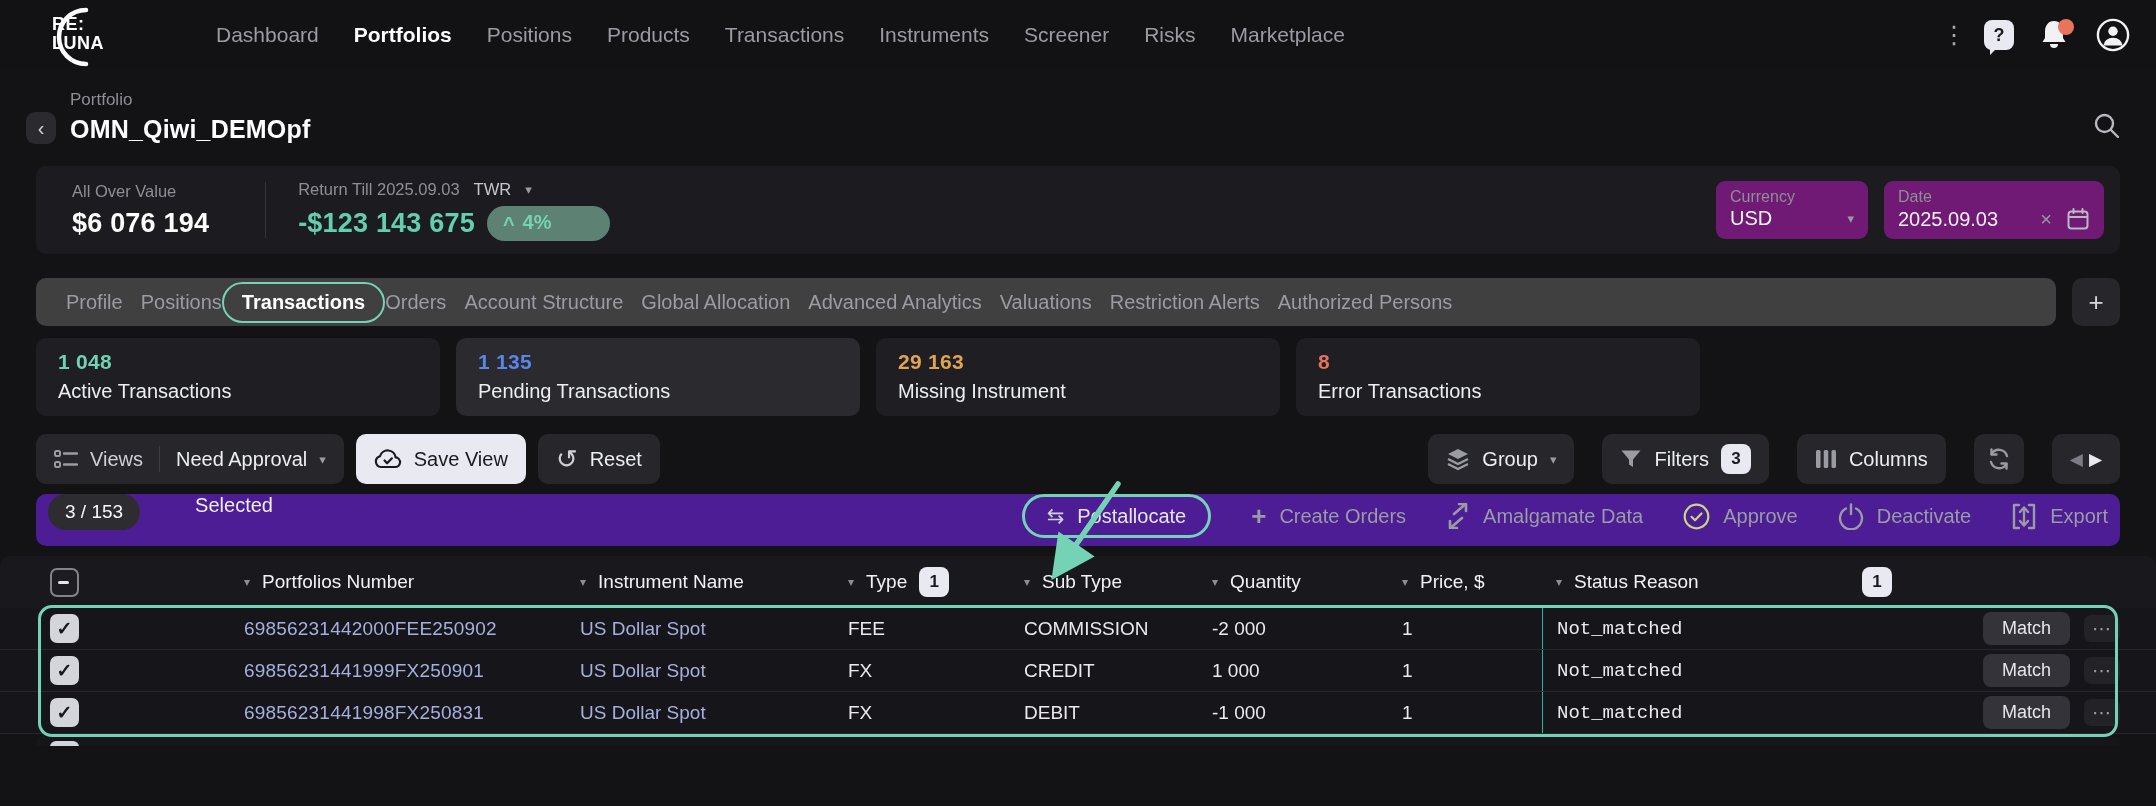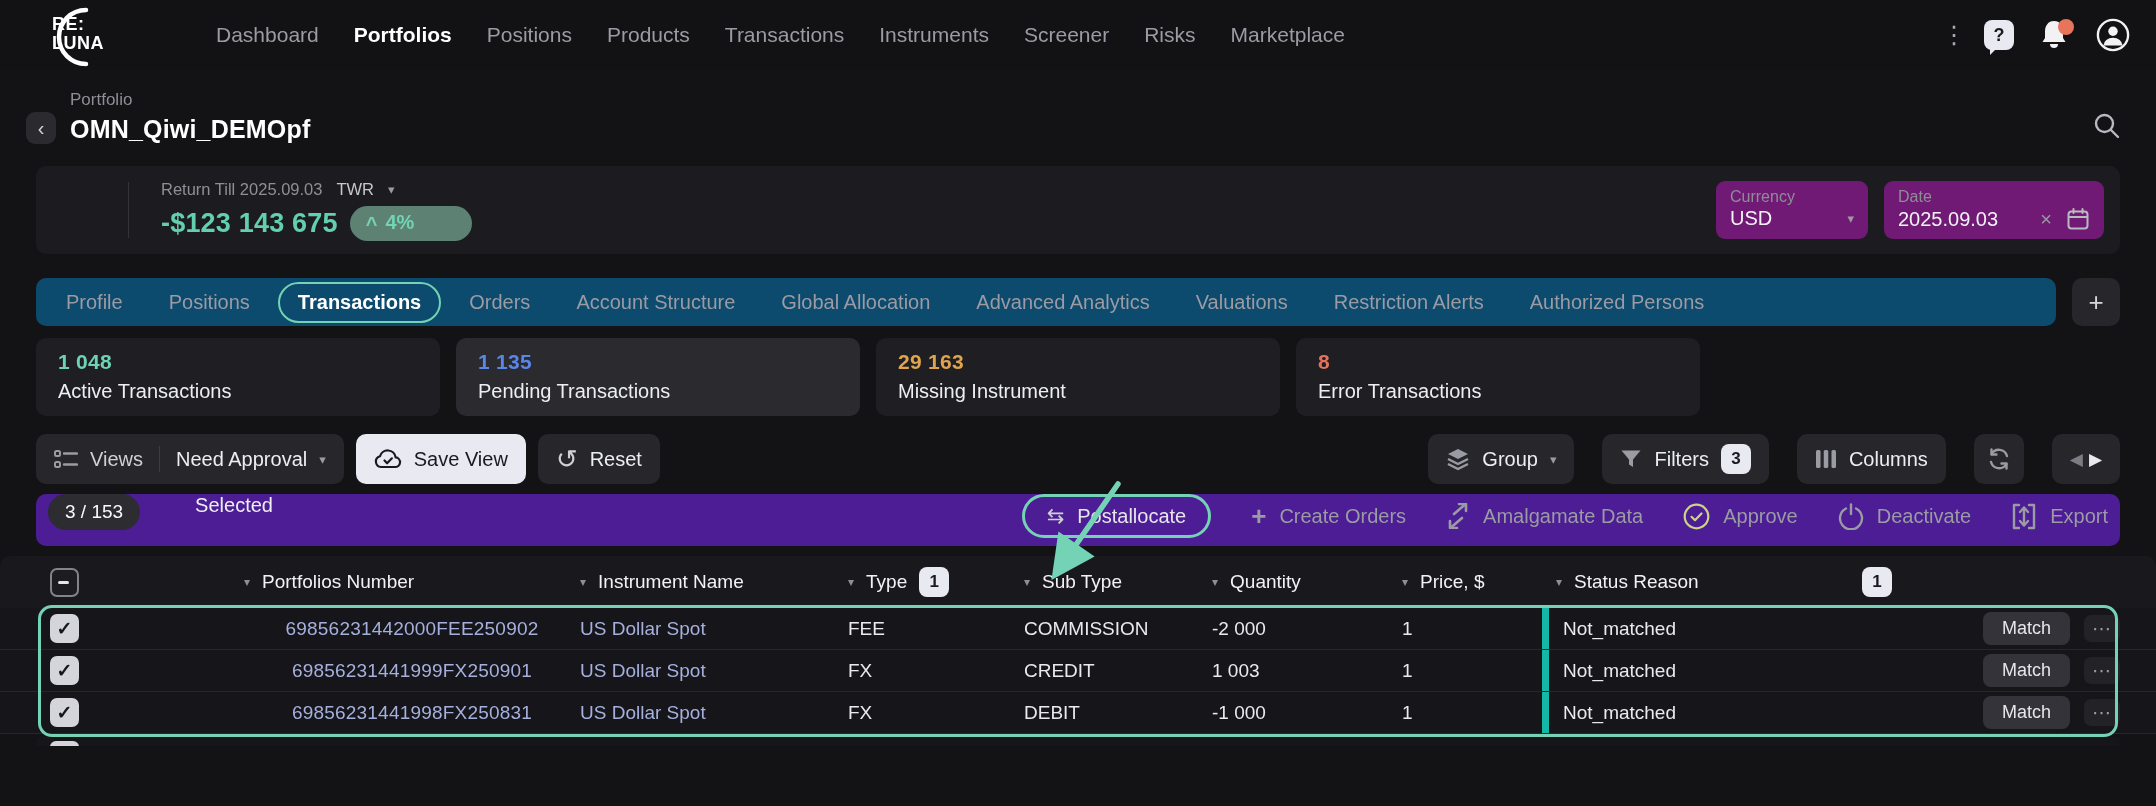--- a/index.html
+++ b/index.html
@@ -52,21 +52,21 @@
   .picker-row { display:flex; align-items:center; gap:14px; margin-top:1px; }
   .picker-value { font-size:20px; color:#f2f2f5; }
   .currency-box { width:152px; margin-left:auto; }
   .currency-box .caret { margin-left:auto; }
   .date-box { width:220px; margin-left:16px; }
   .clear-x { color:#9a9aa2; font-size:20px; margin-left:auto; cursor:pointer; }
   .cal { color:#b9b9c1; cursor:pointer; }
 
   
   .tabs-row { margin:24px 36px 0 36px; display:flex; align-items:stretch; gap:16px; height:48px; }
-  .tabs-strip { flex:1; background:#0c4a6e; border-radius:10px; display:flex; align-items:center; gap:46px; padding:0 30px; }
+  .tabs-strip { flex:1; background:#404040; border-radius:10px; display:flex; align-items:center; gap:18px; padding:0 30px; }
   .tab { font-size:20px; color:#9b9ba3; cursor:pointer; white-space:nowrap; }
   .tab.active { color:#ffffff; font-weight:bold; border:2.5px solid #74d3b5; border-radius:22px; padding:7px 18px; margin:0 -18px; }
   .add-tab { width:48px; background:#26262b; border:none; border-radius:10px; color:#d6d6dc; font-size:26px; cursor:pointer; }
 
   
   .cards-row { margin:12px 36px 0 36px; display:flex; gap:16px; height:78px; }
   .card { width:404px; background:#1f1f23; border-radius:10px; padding:12px 0 0 22px; cursor:pointer; }
   .card.selected { background:#2a2a2f; }
   .card-value { font-size:21px; font-weight:bold; letter-spacing:.3px; }
   .card-label { font-size:20px; color:#eceef0; margin-top:6px; }
@@ -109,22 +109,22 @@
   .th { display:flex; align-items:center; gap:12px; font-size:19px; color:#f2f2f5; }
   .th .sort { font-size:12px; color:#8e8e96; cursor:pointer; }
   .th-txn { padding-left:150px; }
   .th-status { padding-left:14px; }
   .th-badge-right { margin-left:auto; margin-right:50px; }
   .rows { position:relative; }
   .row { height:42px; background:#15151a; border-bottom:1px solid #26262b; font-size:19px; }
   .row:last-child { border-bottom:none; }
   .cell { color:#e9e9ee; }
   .cell.link { color:#a6b0dd; cursor:pointer; }
-  .cell-txn { padding-left:150px; letter-spacing:.2px;text-align:center; }
-  .cell-status { border-left:7px solid #14b8a6; align-self:stretch; display:flex; align-items:center; padding-left:14px; }
+  .cell-txn { padding-left:150px; letter-spacing:.2px; }
+  .cell-status { border-left:1px solid #14b8a6; align-self:stretch; display:flex; align-items:center; padding-left:14px;font-family:Liberation Mono, monospace; }
   .cell-match { display:flex; justify-content:flex-end; }
   .match-btn { background:#333339; border:none; border-radius:8px; color:#e6e6ea; font-size:18px;
      padding:6px 19px; cursor:pointer; font-family:inherit; }
   .cell-dots { display:flex; justify-content:flex-end; }
   .dots-btn { background:#222227; border:none; border-radius:7px; color:#9b9ba3; font-size:19px; padding:2px 8px; cursor:pointer; letter-spacing:1px; }
   .rows-outline { position:absolute; left:38px; right:38px; top:-3px; bottom:-3px;
      border:3px solid #74d3b5; border-radius:14px; pointer-events:none; }
   .checkbox { width:29px; height:29px; border-radius:7px; margin-left:14px; cursor:pointer; }
   .cb-all { border:2px solid #83838c; background:#1d1d21; position:relative; }
   .cb-all::after { content:""; position:absolute; left:6px; top:11px; width:11px; height:3px; background:#e6e6ea; border-radius:2px; }
@@ -187,20 +187,24 @@
     </div>
     <button class="pf-search">
       <svg width="27" height="27" viewBox="0 0 27 27">
         <circle cx="11.5" cy="11.5" r="8.5" fill="none" stroke="currentColor" stroke-width="2.4"></circle>
         <line x1="18" y1="18" x2="25" y2="25" stroke="currentColor" stroke-width="2.4" stroke-linecap="round"></line>
       </svg>
     </button>
   </div>
 
   <section class="stats-panel">
+    <div class="stat">
+      <div class="stat-label">All Over Value</div>
+      <div class="stat-value">$6 076 194</div>
+    </div>
     <div class="stat-divider"></div>
     <div class="stat">
       <div class="return-label-row">
         <span class="stat-label">Return Till 2025.09.03</span>
         <span class="stat-label twr">TWR</span>
         <span class="caret">▾</span>
       </div>
       <div class="return-row">
         <span class="stat-value" style="color: rgb(98, 207, 174);">-$123 143 675</span>
         <span class="trend-badge" style="color: rgb(116, 211, 181);">
@@ -451,21 +455,21 @@
         <div class="cell cell-dots">
             <button class="dots-btn">⋯</button>
           </div>
       </div>
       <div class="trow row">
         <div class="checkbox cb-checked">✓</div>
         <div class="cell link cell-txn">69856231441999FX250901</div>
         <div class="cell link">US Dollar Spot</div>
         <div class="cell">FX</div>
         <div class="cell">CREDIT</div>
-        <div class="cell">1 003</div>
+        <div class="cell">1 000</div>
         <div class="cell">1</div>
         <div class="cell cell-status">Not_matched</div>
         <div class="cell cell-match">
             <button class="match-btn">Match</button>
           </div>
         <div class="cell cell-dots">
             <button class="dots-btn">⋯</button>
           </div>
       </div>
       <div class="trow row">

